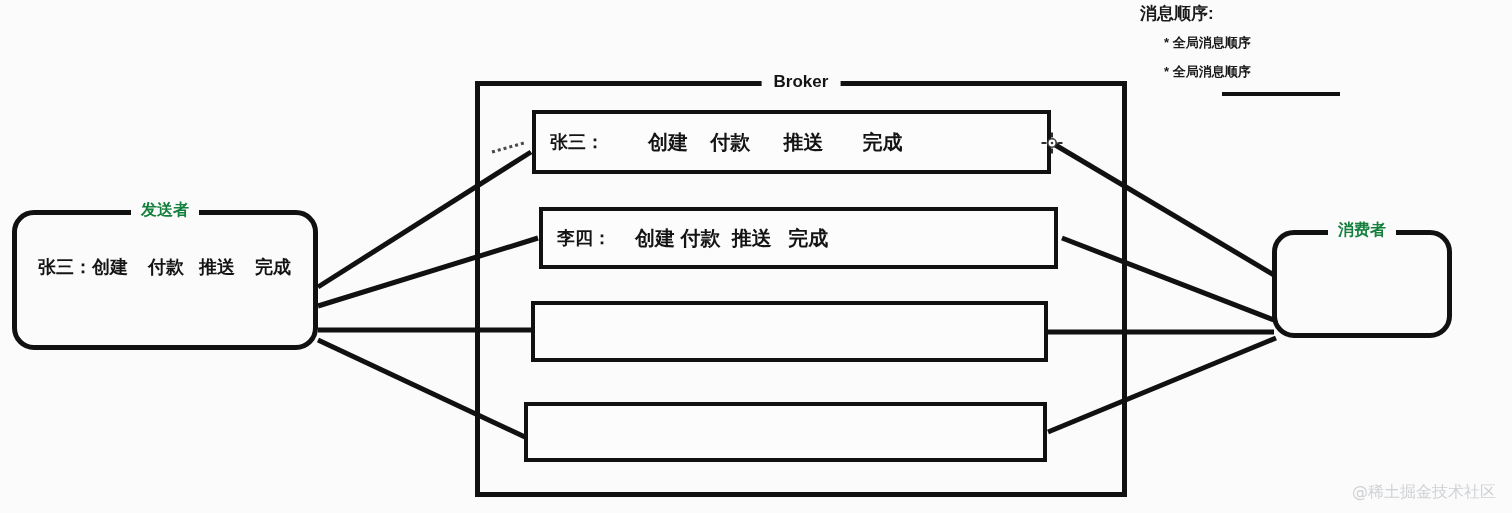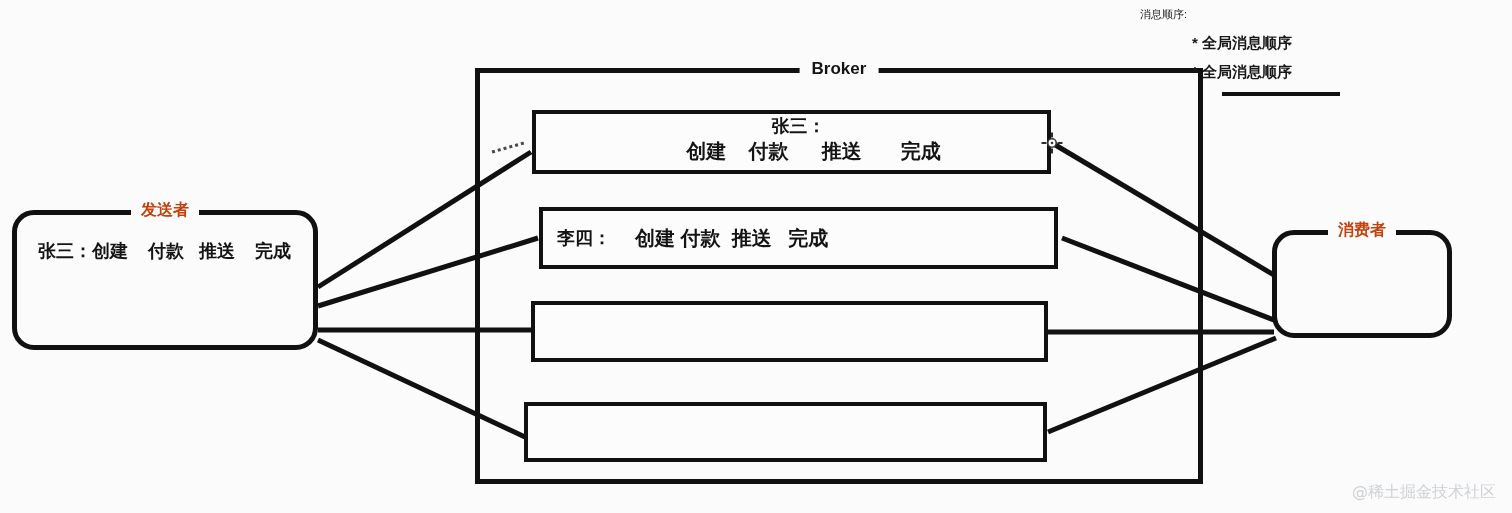--- a/index.html
+++ b/index.html
@@ -33,35 +33,36 @@
   }
   .group-title {
     position: absolute;
     top: -14px;
     left: 50%;
     transform: translateX(-50%);
     background: #fbfbfb;
     padding: 0 10px;
     font-size: 16px;
     font-weight: bold;
-    color: #c2410c;
+    color: #15803d;
     white-space: nowrap;
     line-height: 18px;
     z-index: 6;
     font-family: Liberation Serif, serif;
   }
 
   
   .sender-line {
     position: absolute;
     font-size: 18px;
     font-weight: bold;
     color: #141414;
     white-space: pre;
     z-index: 5;
+    margin-top: 16px;
   }
 
   
   #broker-box {
     position: absolute;
     box-sizing: border-box;
     border: 5px solid #111;
     background: transparent;
     z-index: 2;
   }
@@ -105,33 +106,33 @@
   }
 
   
   #annotation {
     position: absolute;
     left: 1140px;
     top: 4px;
     z-index: 8;
   }
   #annotation .ann-head {
-    font-size: 11px;
-    font-weight: normal;
+    font-size: 17px;
+    font-weight: bold;
     color: #191919;
     white-space: nowrap;
     line-height: 20px;
   }
   #annotation .ann-item {
-    font-size: 15px;
+    font-size: 13px;
     font-weight: bold;
     color: #191919;
     white-space: nowrap;
     line-height: 20px;
-    margin-left: 52px;
+    margin-left: 24px;
     margin-top: 9px;
   }
   #annotation .ann-rule {
     margin-left: 82px;
     margin-top: 10px;
     width: 118px;
     height: 4px;
     background: #111;
   }
 
@@ -185,25 +186,25 @@
     <g stroke="#4a4a4a" stroke-width="3" fill="none">
       <line x1="492" y1="152" x2="524" y2="143" stroke-dasharray="3 3"></line>
     </g>
   </svg>
 
   <div class="group-box" id="sender-box" style="left:12px; top:210px; width:306px; height:140px;">
     <div class="group-title">发送者</div>
   </div>
   <div class="sender-line" style="left:38px; top:239px;">张三：创建    付款   推送    完成</div>
 
-  <div id="broker-box" style="left:475px; top:68px; width:728px; height:416px;">
+  <div id="broker-box" style="left:475px; top:81px; width:652px; height:416px;">
     <div id="broker-title">Broker</div>
   </div>
 
-  <div class="queue-row" style="left:532px; top:110px; width:519px; height:64px;flex-direction:column;">
+  <div class="queue-row" style="left:532px; top:110px; width:519px; height:64px;">
     <span class="queue-owner">张三：</span>
     <span class="queue-stages" style="margin-left:44px;">创建    付款      推送       完成</span>
   </div>
 
   <div class="queue-row" style="left:539px; top:207px; width:519px; height:62px;">
     <span class="queue-owner">李四：</span>
     <span class="queue-stages" style="margin-left:24px;">创建 付款  推送   完成</span>
   </div>
 
   <div class="queue-row" style="left:531px; top:301px; width:517px; height:61px;">

